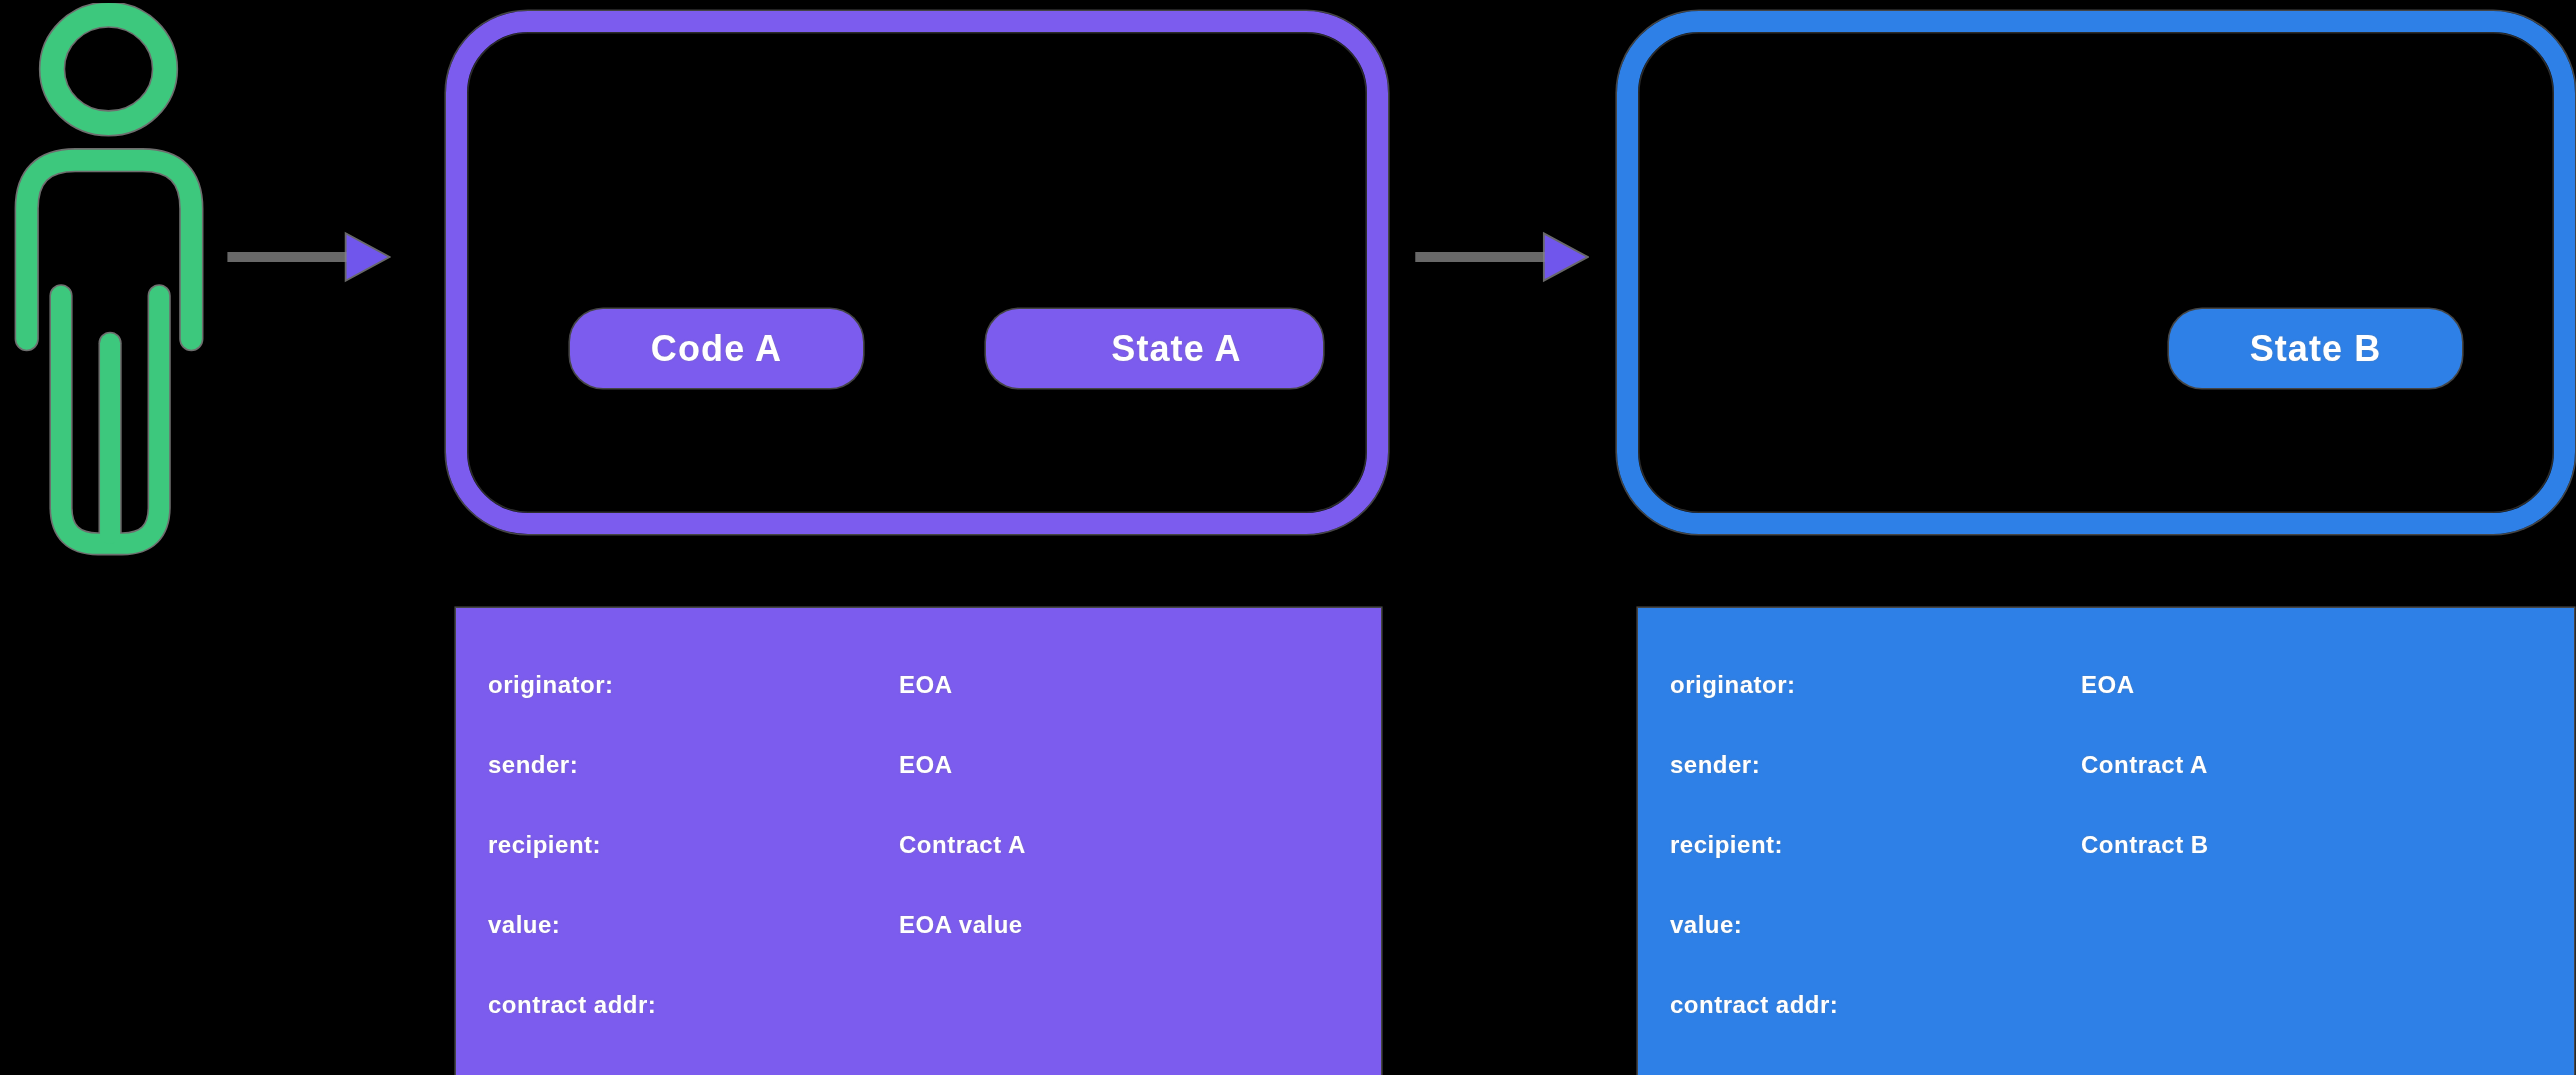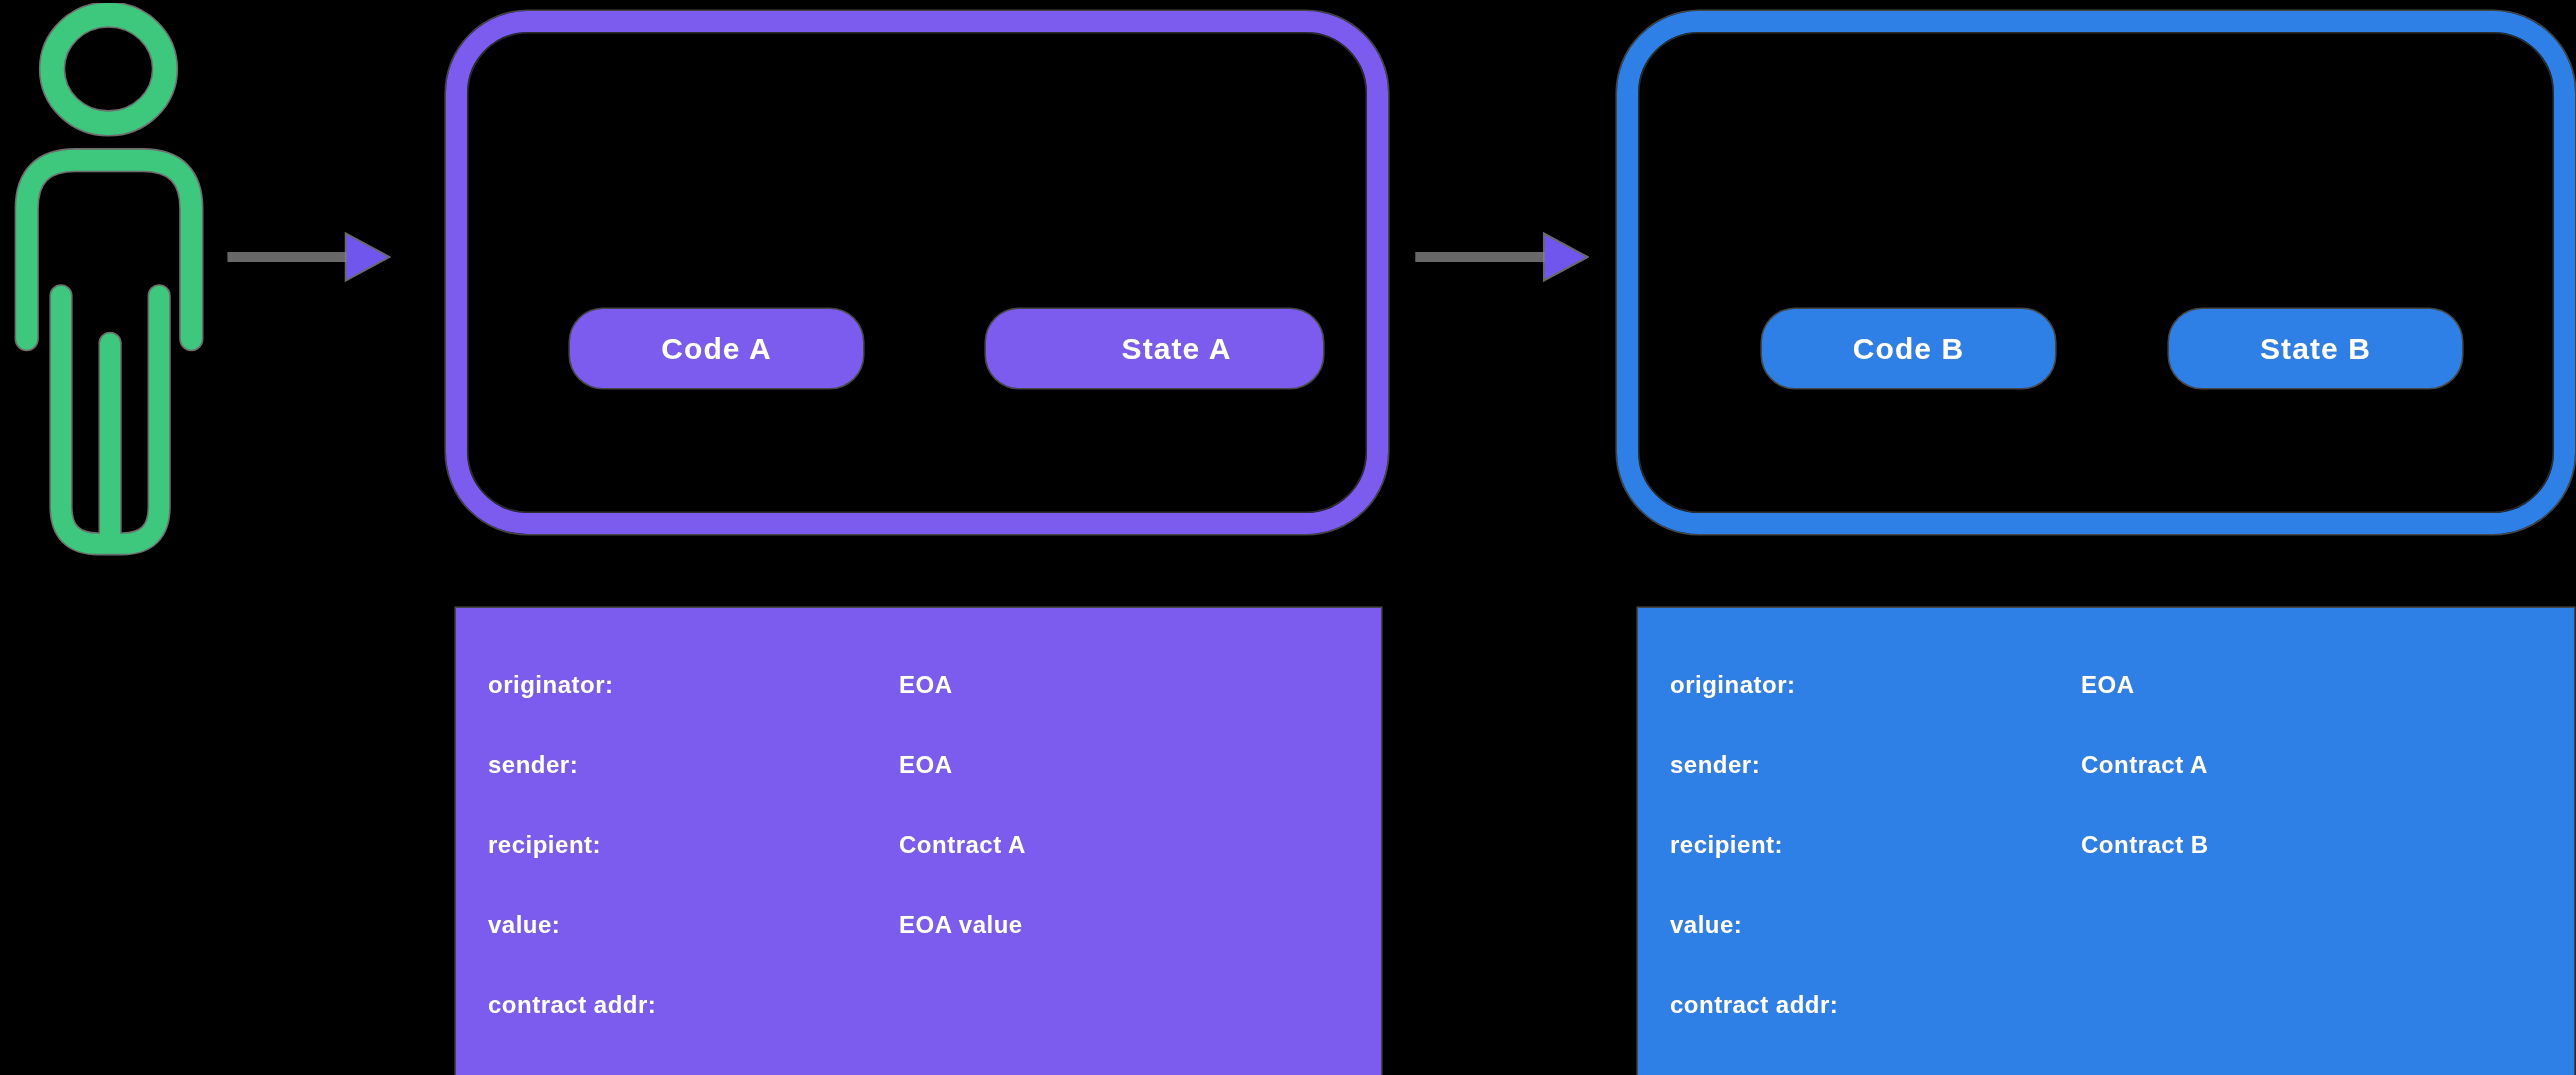--- a/index.html
+++ b/index.html
@@ -13,21 +13,21 @@
     position:absolute;top:10.6px;height:523px;border-radius:82px;
     box-sizing:border-box;background:transparent;
     box-shadow:0 0 0 1.6px rgba(125,125,125,.55), inset 0 0 0 1.6px rgba(125,125,125,.35);
   }
   .box-a{left:446px;width:942px;border:21px solid #7C5CEE;}
   .box-b{left:1617px;width:958px;border:21px solid #2E80E7;}
   
   .pill{
     position:absolute;top:309px;width:293px;height:79px;border-radius:33px;
     display:flex;align-items:center;justify-content:center;
-    color:#fff;font-size:30px;font-weight:700;letter-spacing:1.1px;
+    color:#fff;font-size:36px;font-weight:700;letter-spacing:1.1px;
     box-shadow:0 0 0 1.6px rgba(125,125,125,.55);
     text-shadow:0 0 1.6px rgba(130,130,130,.6);
   }
   .pill-purple{background:#7C5CEE;}
   .pill-blue{background:#2E80E7;}
   .pill-code-a{left:570px;}
   .pill-state-a{left:986px;padding-left:44px;}
   .pill-code-b{left:1762px;}
   .pill-state-b{left:2169px;}
   
@@ -97,23 +97,20 @@
           <stop offset="1" stop-color="#7056EC"></stop>
       </linearGradient>
     </defs>
     <line x1="10" y1="55" x2="262" y2="55" stroke="#828282" stroke-width="19" opacity="0.8"></line>
     <polygon points="256,13 256,97 334,55" fill="none" stroke="#828282" stroke-width="7" opacity="0.8"></polygon>
     <line x1="10" y1="55" x2="262" y2="55" stroke="url(#arrowGrad2)" stroke-width="13"></line>
     <polygon points="256,13 256,97 334,55" fill="#7056EC"></polygon>
   </svg>
 
   <div class="contract-box box-b"></div>
-  <div class="pill pill-blue pill-code-b">
-    <span>Code B</span>
-  </div>
   <div class="pill pill-blue pill-state-b">
     <span>State B</span>
   </div>
 
   <div class="tx-table table-a">
     <div class="tx-row">
       <span class="tx-label">originator:</span>
       <span class="tx-value">EOA</span>
     </div>
     <div class="tx-row">

